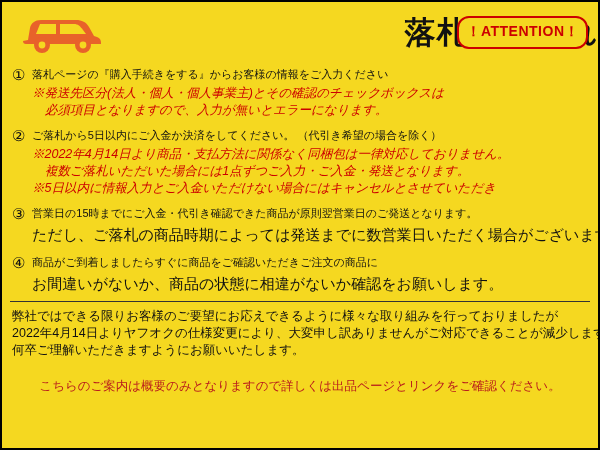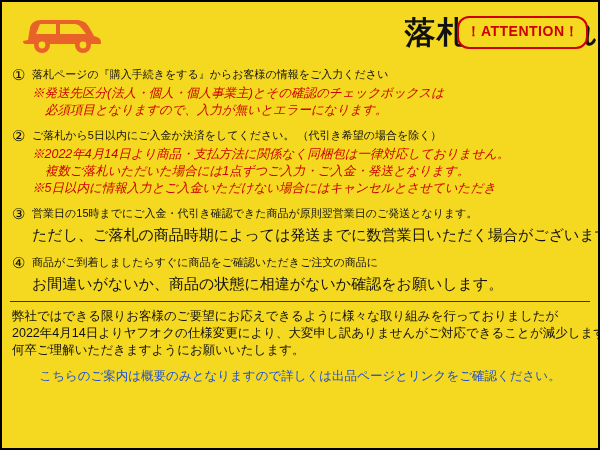--- a/index.html
+++ b/index.html
@@ -128,22 +128,22 @@
   }
   .foot-line {
     font-size: 12.5px;
     line-height: 17px;
     color: #111111;
     white-space: nowrap;
   }
   #footer-note {
     text-align: center;
     font-size: 12.5px;
-    color: #1d4ed8;
-    margin-top: 9px;
+    color: #b91c1c;
+    margin-top: 19px;
     white-space: nowrap;
   }
 </style>
 </head>
 <body>
 
 <div id="page">
 
   <div id="header">
     <div id="car-icon">

